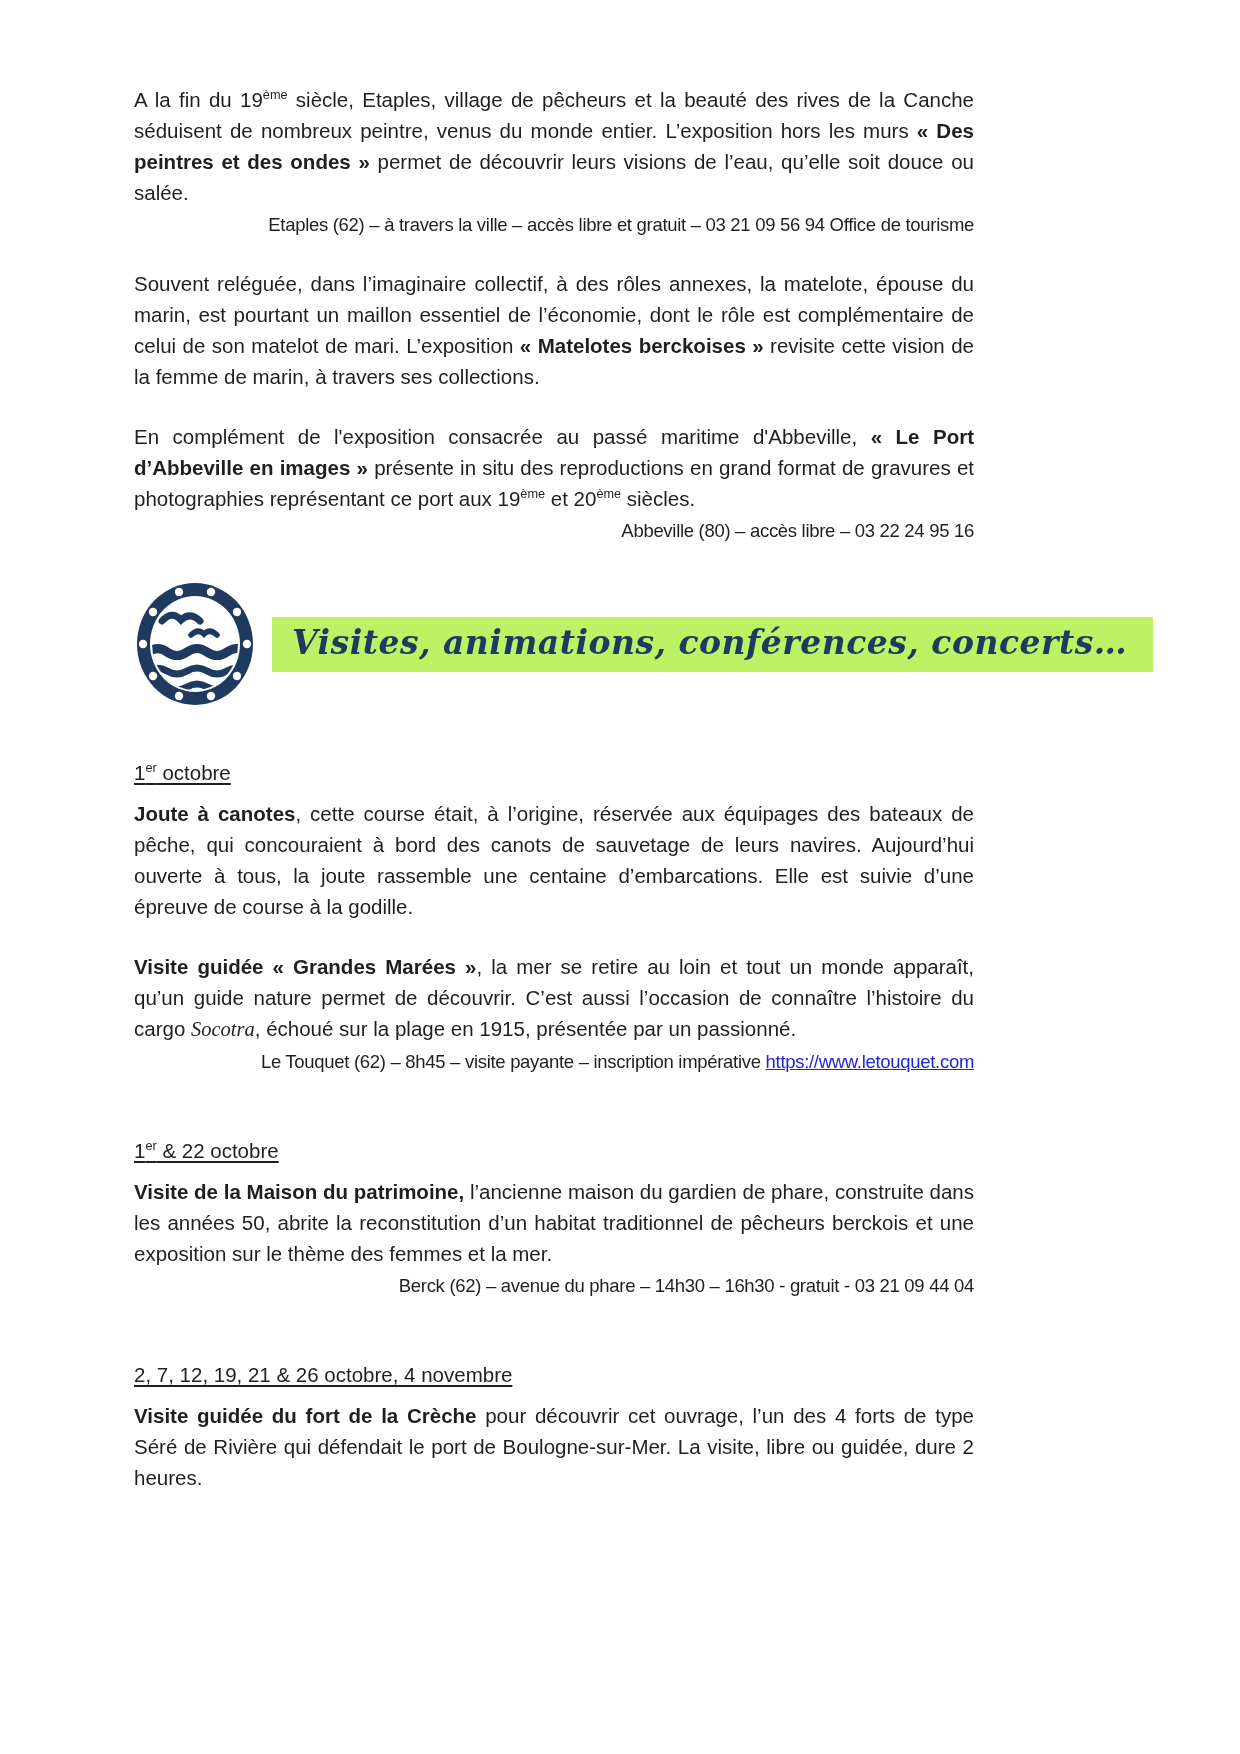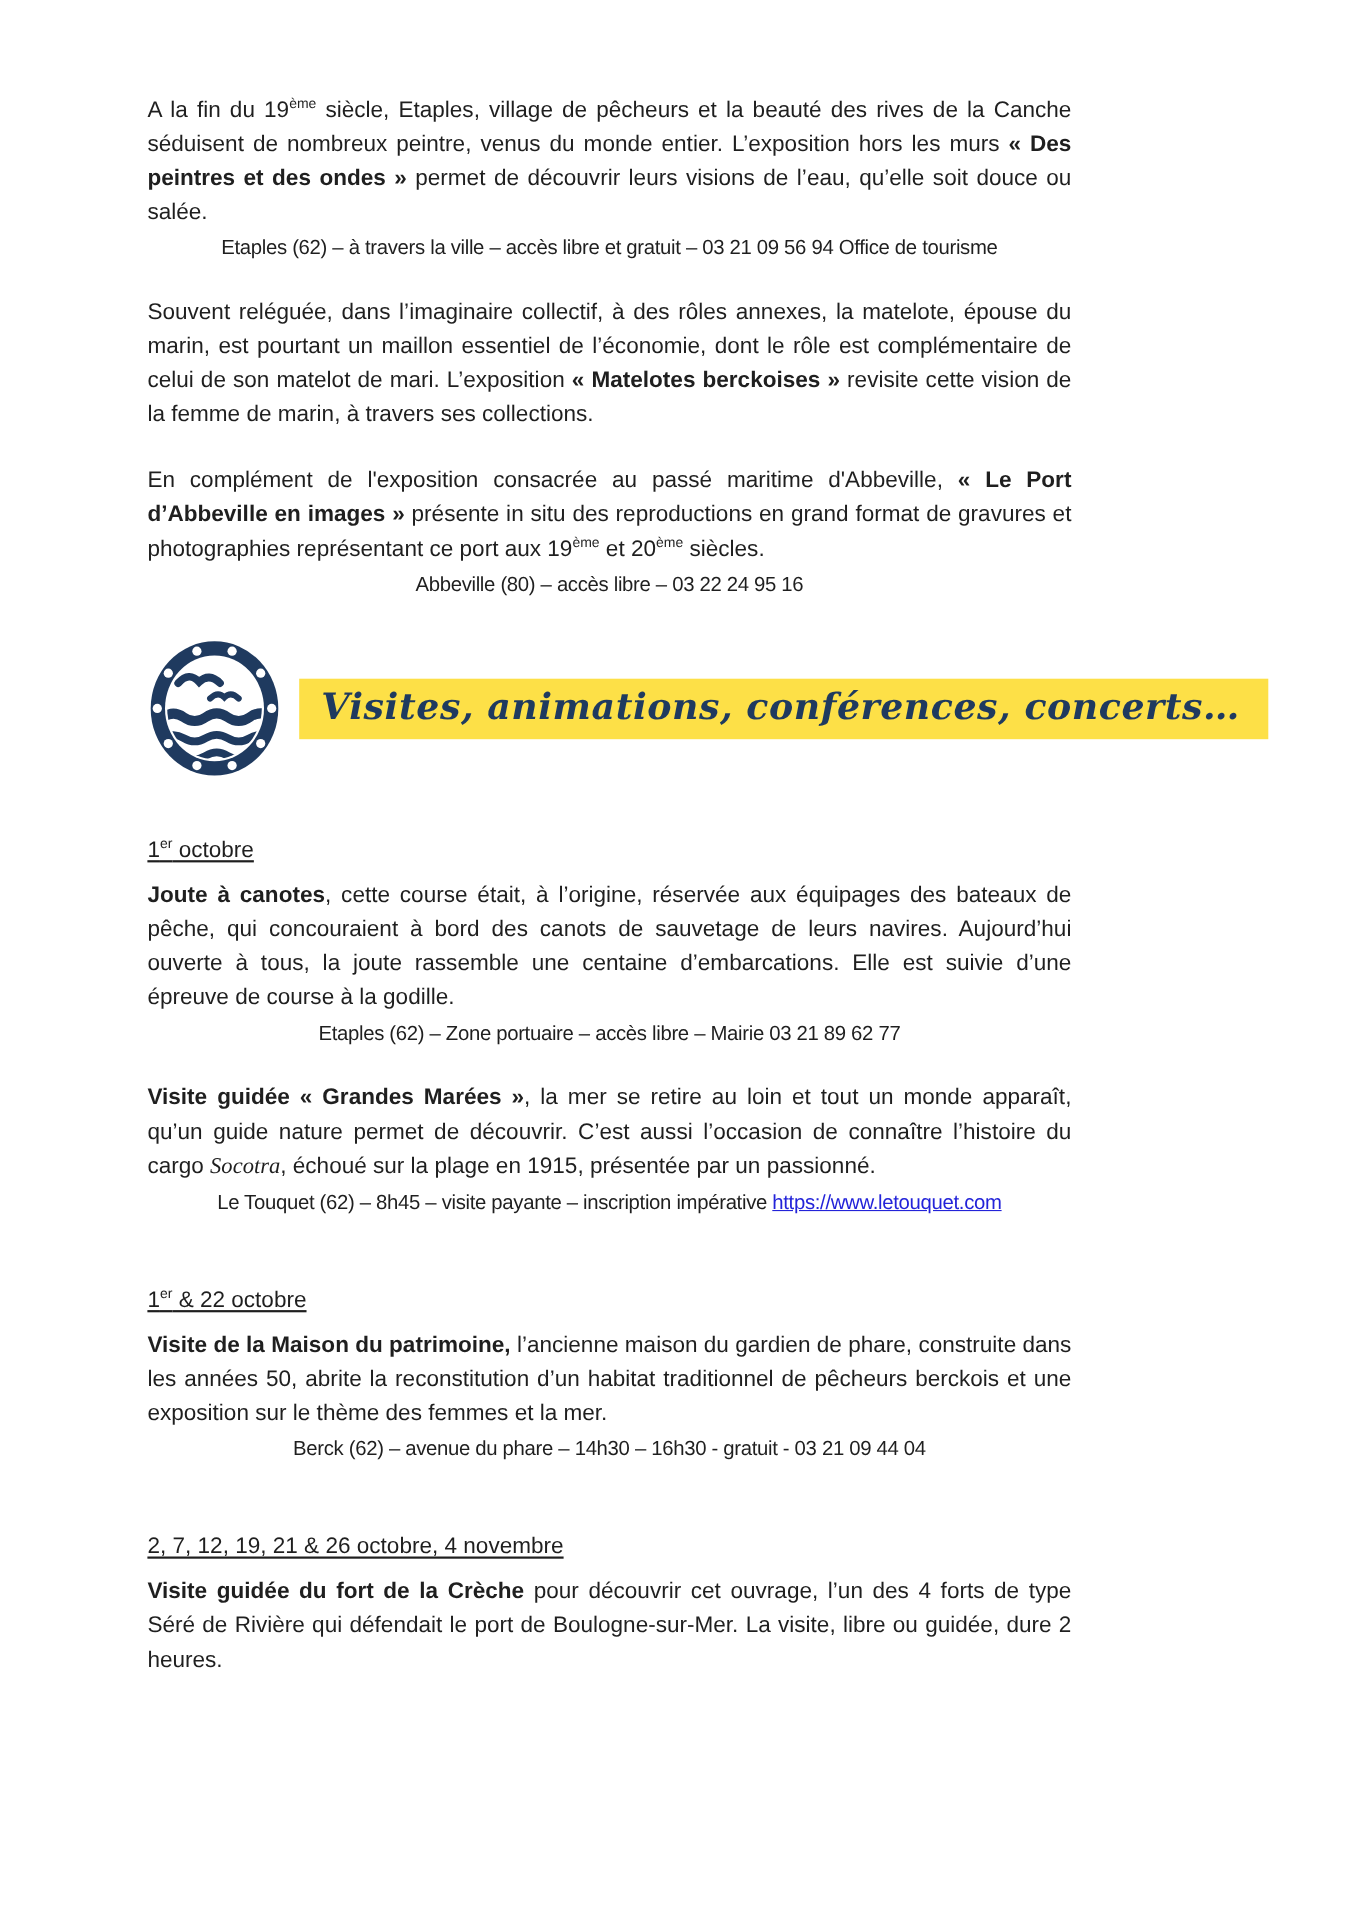--- a/index.html
+++ b/index.html
@@ -22,21 +22,21 @@
   .body-par {
     font-size: 20.5px;
     line-height: 31px;
     text-align: justify;
     color: #1f1f1f;
   }
   .detail {
     font-size: 18.5px;
     line-height: 28px;
     margin-top: 3px;
-    text-align: center;
+    text-align: right;
     letter-spacing: -0.3px;
     color: #1f1f1f;
   }
   .block { margin-bottom: 29px; }
   .b { font-weight: bold; }
   .i { font-style: italic; font-family: Liberation Serif, serif; }
   sup {
     font-size: 0.62em;
     line-height: 0;
     vertical-align: super;
@@ -56,21 +56,21 @@
   }
   .date-wrap { display: block; }
   .section-header {
     display: flex;
     align-items: center;
     gap: 16px;
     margin: 36px 0 20px 0;
   }
   .porthole { flex: 0 0 auto; }
   .banner {
-    background: #fde047;
+    background: #bef264;
     padding: 6px 26px 10px 20px;
     display: inline-block;
   }
   .banner-text {
     font-family: "DejaVu Serif", serif;
     font-style: italic;
     font-weight: bold;
     font-size: 33px;
     letter-spacing: 0.5px;
     color: #1f3a5f;
@@ -128,21 +128,20 @@
     <div class="banner">
       <span class="banner-text">Visites, animations, conférences, concerts…</span>
     </div>
   </div>
 
   <section>
 
     <span class="date-wrap"><span class="date-heading"><span>1</span><sup>er</sup><span> octobre</span></span></span>
     <div class="block">
       <p class="body-par"><span class="b">Joute à canotes</span><span>, cette course était, à l’origine, réservée aux équipages des bateaux de pêche, qui concouraient à bord des canots de sauvetage de leurs navires. Aujourd’hui ouverte à tous, la joute rassemble une centaine d’embarcations. Elle est suivie d’une épreuve de course à la godille.</span></p>
-      <p class="detail"><span>Etaples (62) – Zone portuaire – accès libre – Mairie 03 21 89 62 77</span></p>
     </div>
 
     <div class="block" style="margin-top:29px;">
       <p class="body-par"><span class="b">Visite guidée « Grandes Marées »</span><span>, la mer se retire au loin et tout un monde apparaît, qu’un guide nature permet de découvrir. C’est aussi l’occasion de connaître l’histoire du cargo </span><span class="i">Socotra</span><span>, échoué sur la plage en 1915, présentée par un passionné.</span></p>
       <p class="detail"><span>Le Touquet (62) – 8h45 – visite payante – inscription impérative </span><a class="link" href="#">https://www.letouquet.com</a></p>
     </div>
 
     <span class="date-wrap"><span class="date-heading"><span>1</span><sup>er</sup><span> &amp; 22 octobre</span></span></span>
     <div class="block">
       <p class="body-par"><span class="b">Visite de la Maison du patrimoine,</span><span> l’ancienne maison du gardien de phare, construite dans les années 50, abrite la reconstitution d’un habitat traditionnel de pêcheurs berckois et une exposition sur le thème des femmes et la mer.</span></p>

